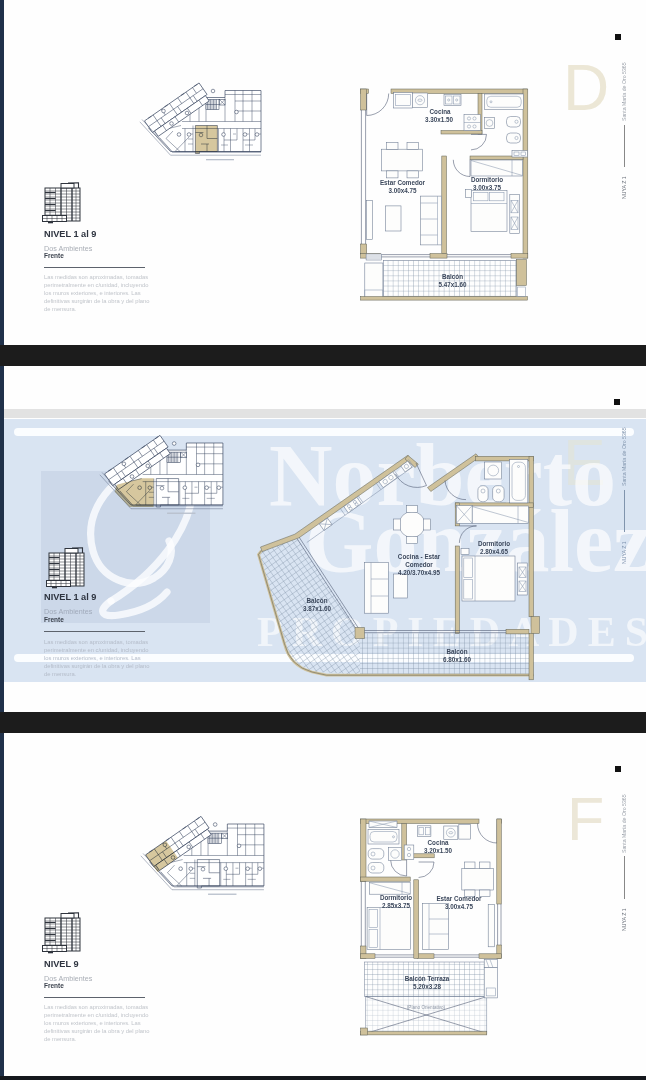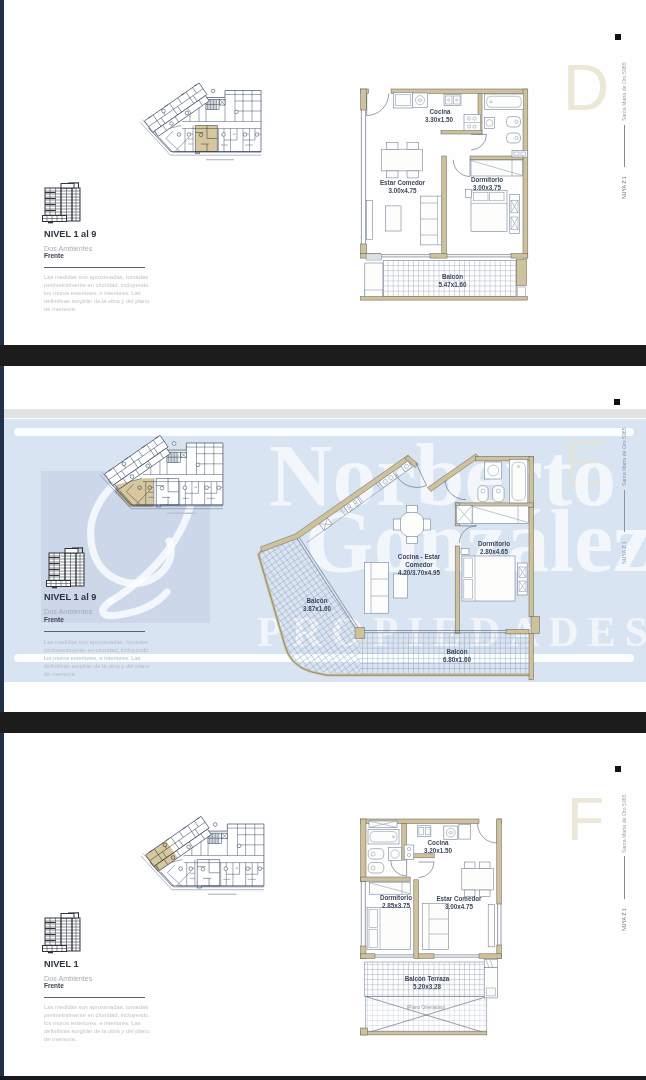--- a/index.html
+++ b/index.html
@@ -100,21 +100,21 @@
 <div class="abs" style="left:44px;top:616px;font-size:6.5px;font-weight:bold;color:#3c434e;">Frente</div>
 
 <div class="abs" style="left:44px;top:631px;width:101px;height:1px;background:#5c626c;"></div>
 
 <div class="abs finep" style="left:44px;top:638px;width:115px;color:#b4bcc9;">Las medidas son aproximadas, tomadas<br>perimetralmente en c/unidad, incluyendo<br>los muros exteriores,  e interiores. Las<br>definitivas surgirán de la obra y del plano<br>de mensura.</div>
 
 <svg class="abs" style="left:42px;top:912px;" width="42" height="42" viewBox="0 0 42 42">
     <use href="#bldg"></use>
   </svg>
 
-<div class="abs" style="left:44px;top:959px;font-size:9.2px;font-weight:bold;color:#2e3440;">NIVEL 1</div>
+<div class="abs" style="left:44px;top:959px;font-size:9.2px;font-weight:bold;color:#2e3440;">NIVEL 9</div>
 
 <div class="abs" style="left:44px;top:974px;font-size:7.2px;color:#a8adb5;">Dos Ambientes</div>
 
 <div class="abs" style="left:44px;top:982px;font-size:6.5px;font-weight:bold;color:#3c434e;">Frente</div>
 
 <div class="abs" style="left:44px;top:997px;width:101px;height:1px;background:#5c626c;"></div>
 
 <div class="abs finep" style="left:44px;top:1003px;width:115px;">Las medidas son aproximadas, tomadas<br>perimetralmente en c/unidad, incluyendo<br>los muros exteriores,  e interiores. Las<br>definitivas surgirán de la obra y del plano<br>de mensura.</div>
 
 <svg class="abs" style="left:138.5px;top:79px;" width="128" height="86" viewBox="136 78 128 86">

